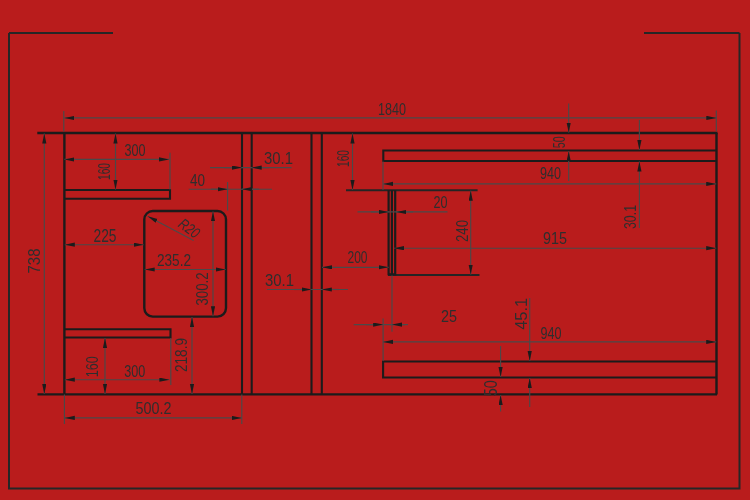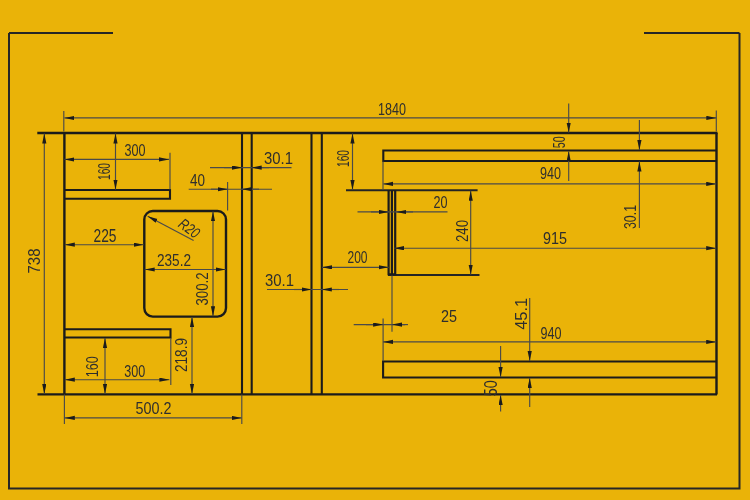--- a/index.html
+++ b/index.html
@@ -1,16 +1,16 @@
 <!DOCTYPE html>
 <html><head>
 <meta charset="utf-8">
 <style>
 html,body{margin:0;padding:0;background:#ffffff;}
-#wrap{width:750px;height:500px;position:relative;background:#eab308;overflow:hidden;text-decoration:underline;}
+#wrap{width:750px;height:500px;position:relative;background:#b91c1c;overflow:hidden;text-decoration:underline;}
 svg{position:absolute;top:0;left:0;filter:blur(0.45px);}
 text{font-family:"Liberation Sans", sans-serif;fill:#2e2e2e;}
 </style>
 </head>
 <body>
 
 <div id="wrap">
 <svg width="750" height="500" viewBox="0 0 750 500">
 <defs>
 <marker id="a" orient="auto" markerUnits="userSpaceOnUse" markerWidth="11" markerHeight="5" refX="10" refY="2.1">

